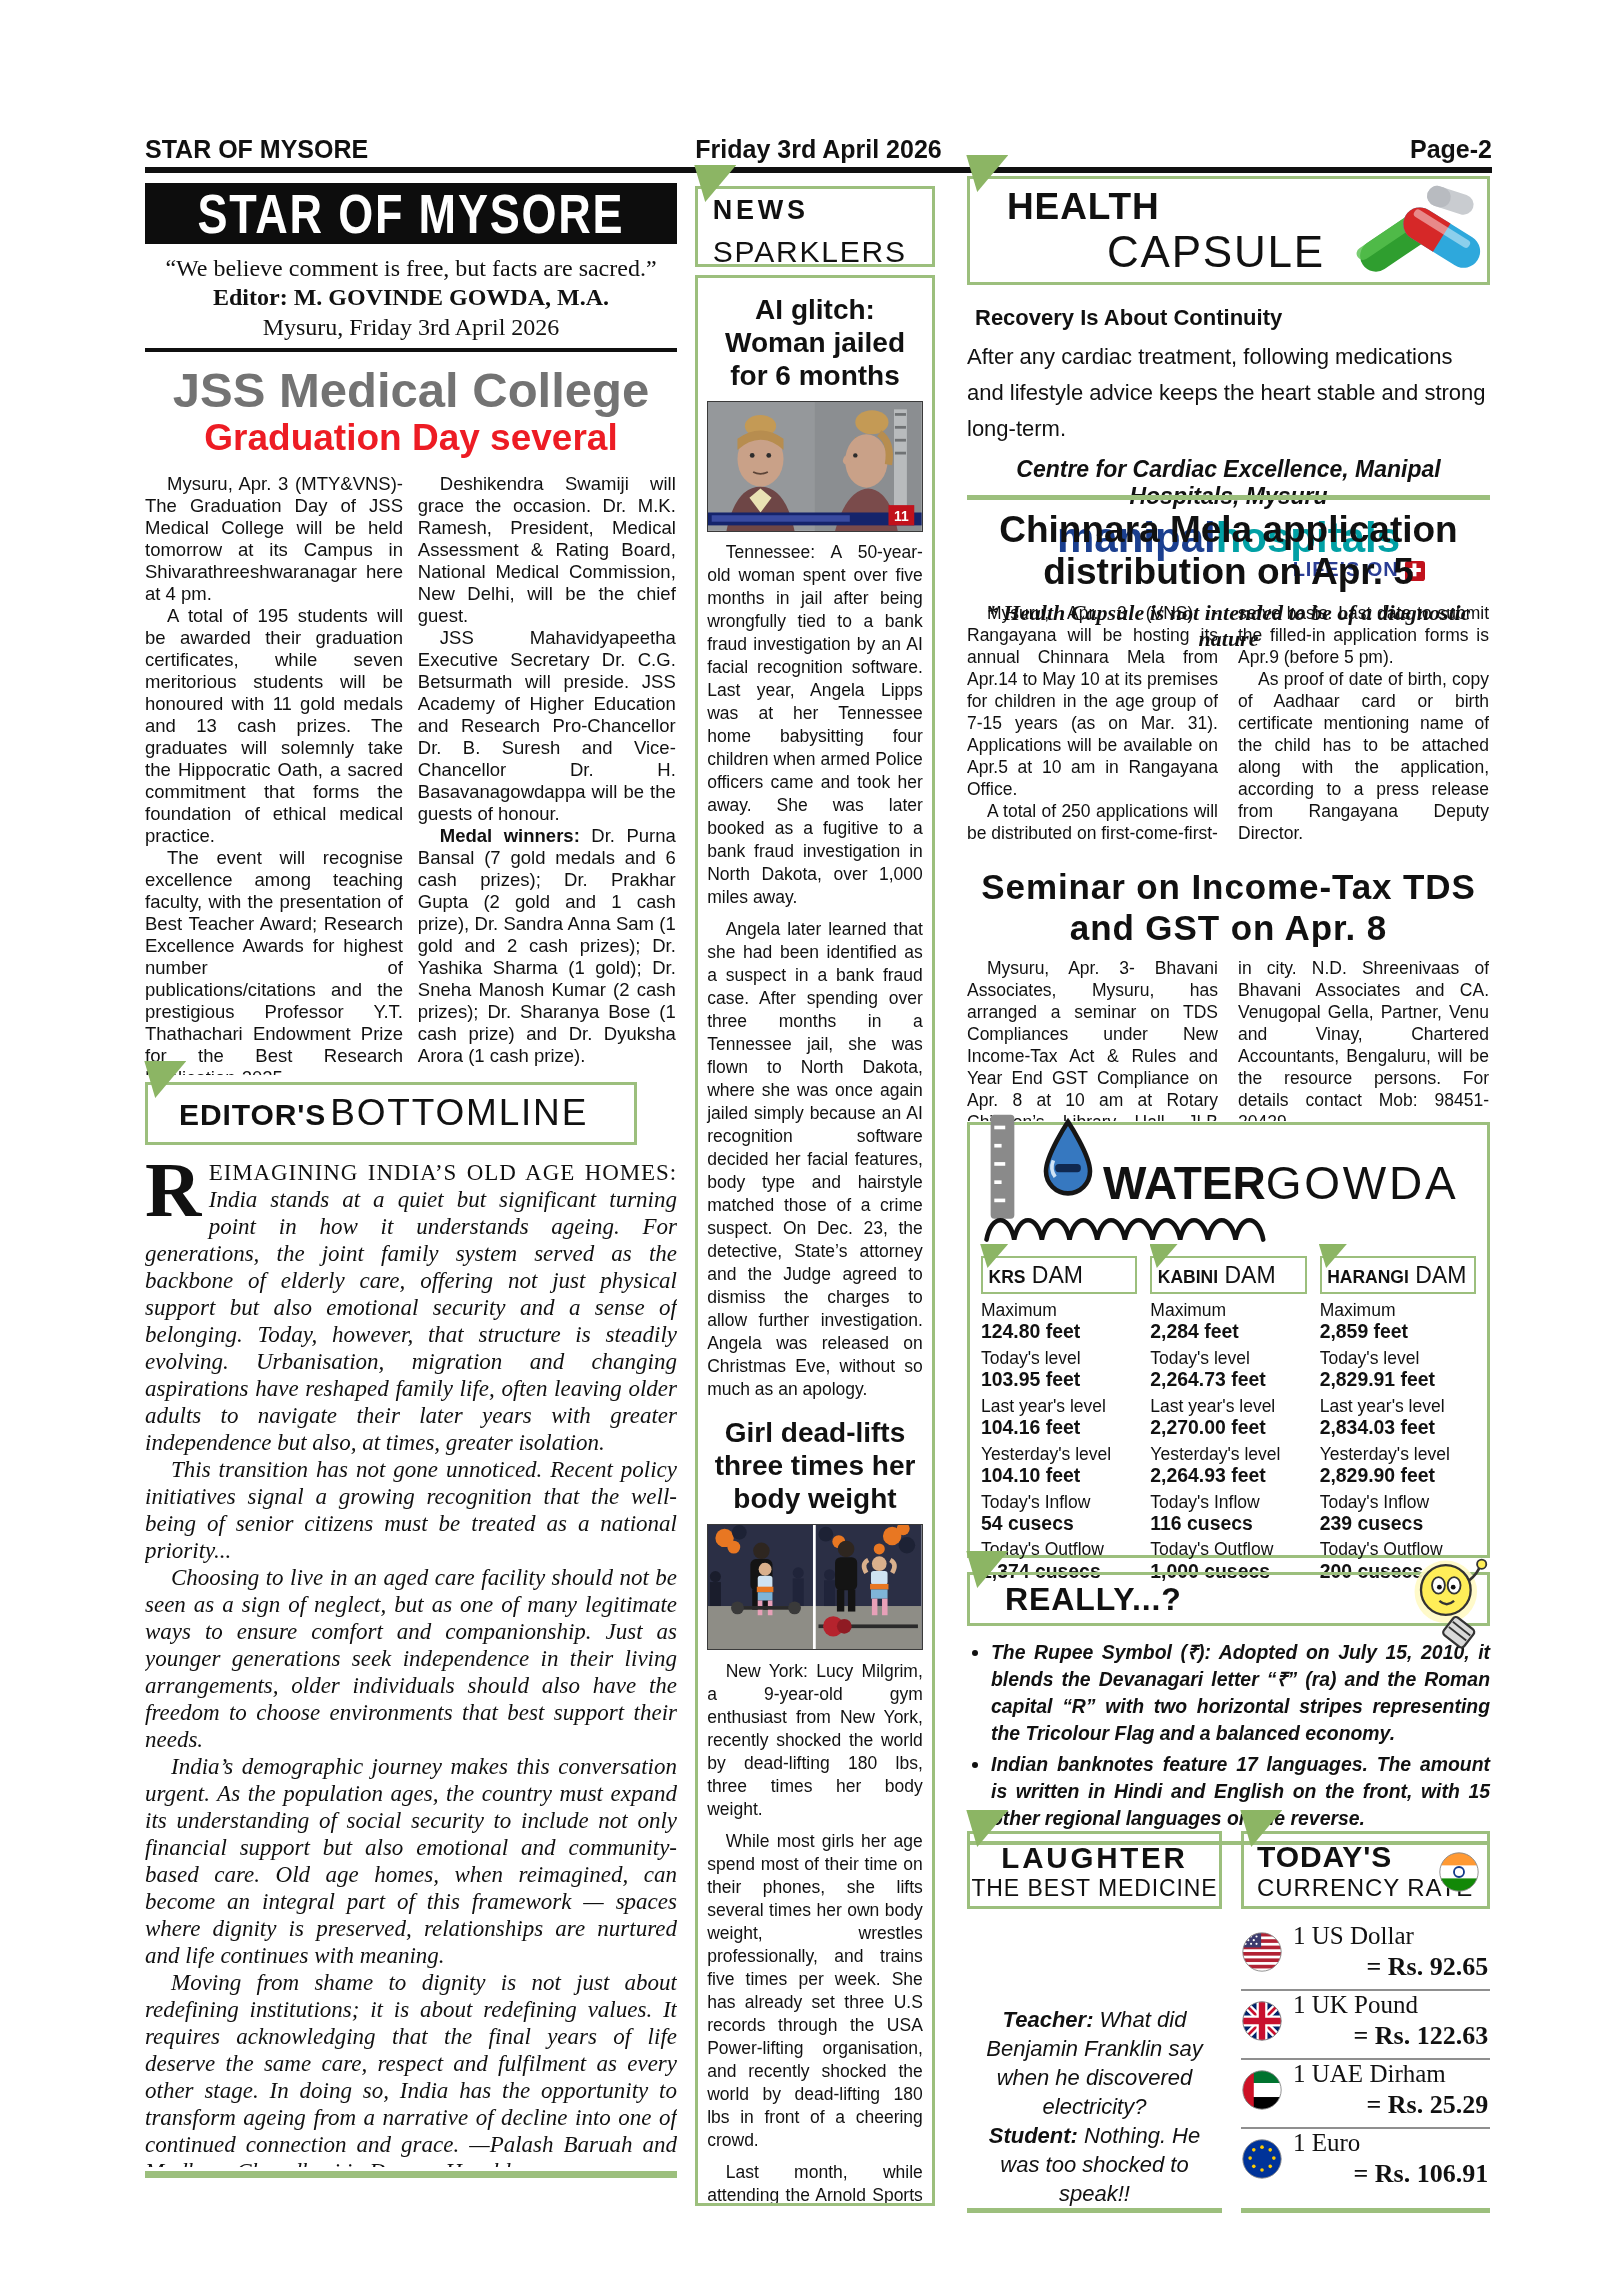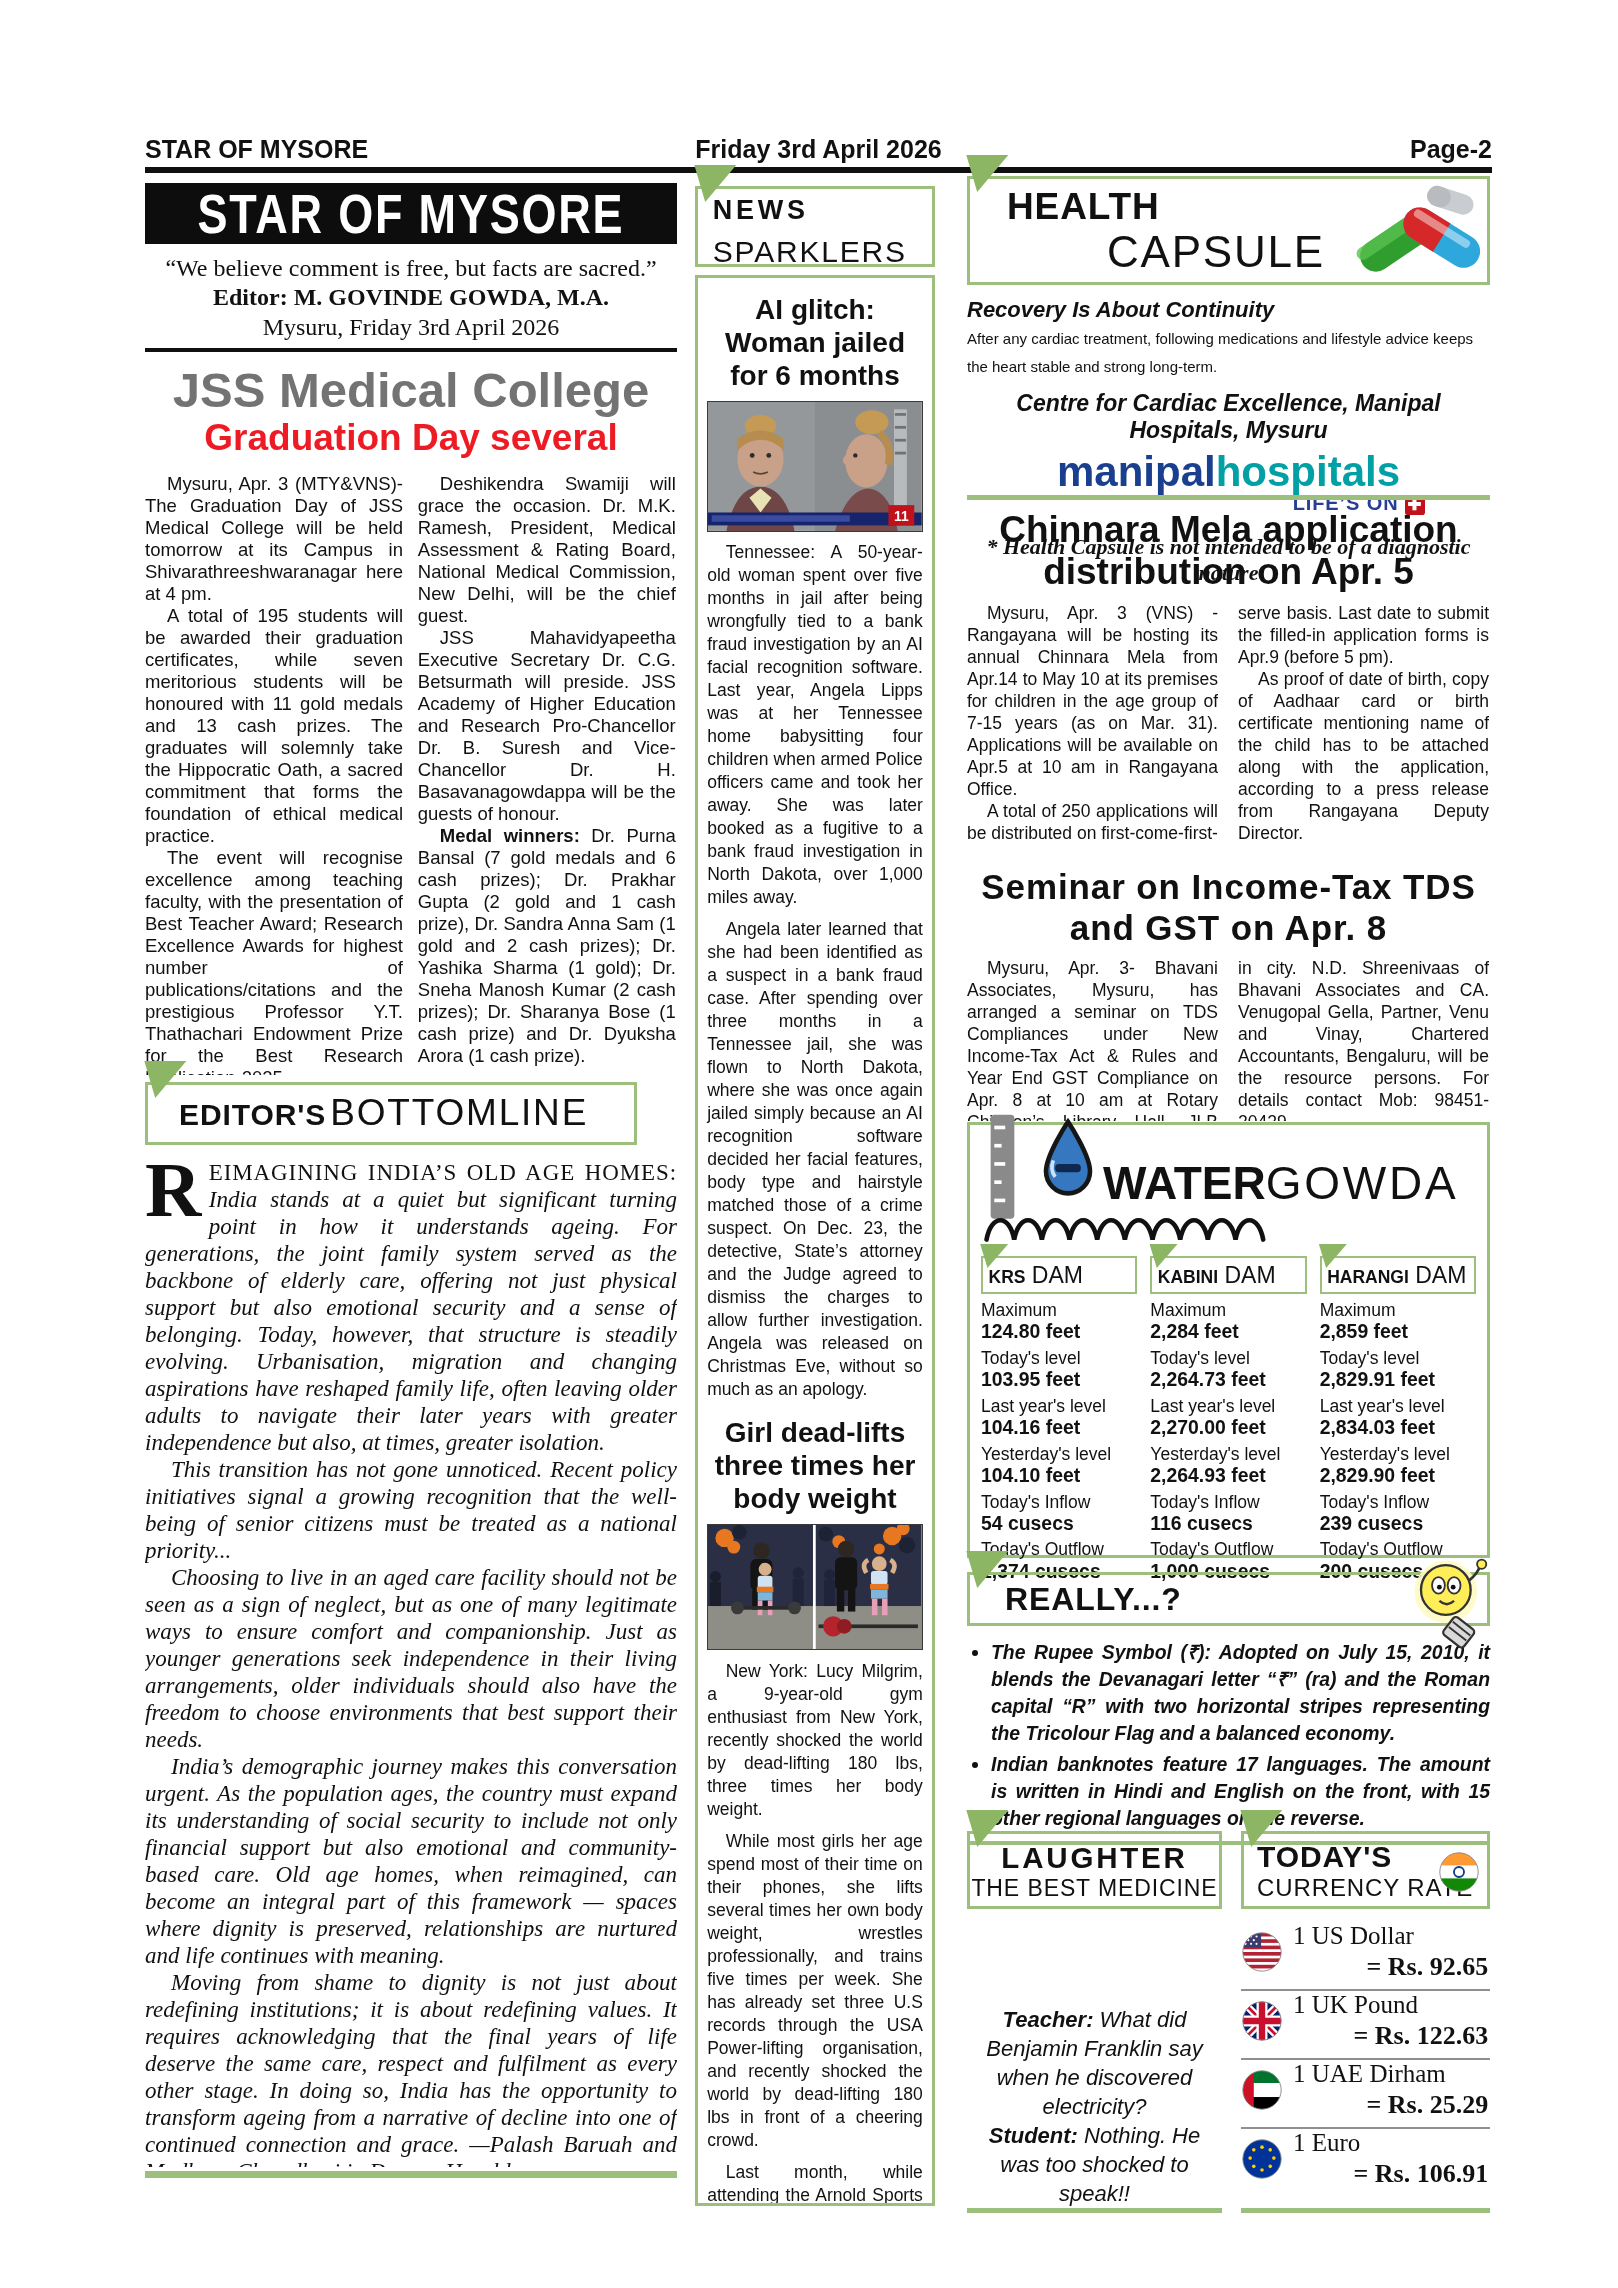--- a/index.html
+++ b/index.html
@@ -43,22 +43,22 @@
   .midbox{position:absolute;left:695px;top:275px;width:240px;height:1931px;border:3.7px solid #9cbf7d;box-sizing:border-box;overflow:hidden;padding:9.2px 9.2px 11px 9.2px;}
   .midbox h2{margin:5.5px 0 9.2px 0;text-align:center;font-size:28px;line-height:33px;font-weight:bold;}
   .midbox p{margin:9.2px 0 0 0;font-size:17.5px;line-height:23px;text-align:justify;text-indent:18.5px;}
   .photo{width:100%;border:1.8px solid #3a3a3a;box-sizing:border-box;display:block;margin:3.7px 0 5.5px 0;}
   
   .health-box{position:absolute;left:967px;top:176px;width:523px;height:109px;border:3.7px solid #9cbf7d;box-sizing:border-box;}
   .hc-bold{position:absolute;left:37px;top:7.4px;font-size:37px;font-weight:800;letter-spacing:0.9px;}
   .hc-light{position:absolute;left:137px;top:48px;font-size:44px;font-weight:400;letter-spacing:1.8px;}
   .pills{position:absolute;right:1.8px;top:-3.7px;}
   .health-text{position:absolute;left:967px;top:297px;width:523px;}
-  .ht-title{font-size:22px;font-weight:bold;margin:0;font-style:italic;}
-  .ht-body{font-size:15px;line-height:28px;margin:1.8px 0 0 0;}
+  .ht-title{font-size:22px;font-weight:bold;margin:8px;}
+  .ht-body{font-size:22px;line-height:36px;margin:1.8px 0 0 0;}
   .ht-src{font-size:23px;font-weight:bold;font-style:italic;text-align:center;margin-top:9.2px;}
   .mlogo{text-align:center;margin-top:3.7px;font-weight:bold;font-size:42px;}
   .mlogo .m1{color:#1b3f8f;}
   .mlogo .m2{color:#00a0a5;}
   .lifeson{text-align:right;padding-right:65px;color:#2a3d94;font-size:20px;font-weight:bold;letter-spacing:0.9px;margin-top:-3.7px;}
   .lifeson .cross{display:inline-block;width:20px;height:20px;background:#c1121c;color:#fff;font-size:16.6px;line-height:20px;text-align:center;border-radius:2.8px;vertical-align:middle;}
   .ht-disc{font-family:"Liberation Serif",serif;font-weight:bold;font-style:italic;font-size:22px;text-align:center;margin-top:19px;}
   .hrule1{position:absolute;left:967px;top:495px;width:523px;height:4.6px;background:#9cbf7d;}
   .chinnara{position:absolute;left:967px;top:509px;width:523px;}
   .sec-h{font-size:37px;line-height:42px;font-weight:bold;text-align:center;margin:0;}

